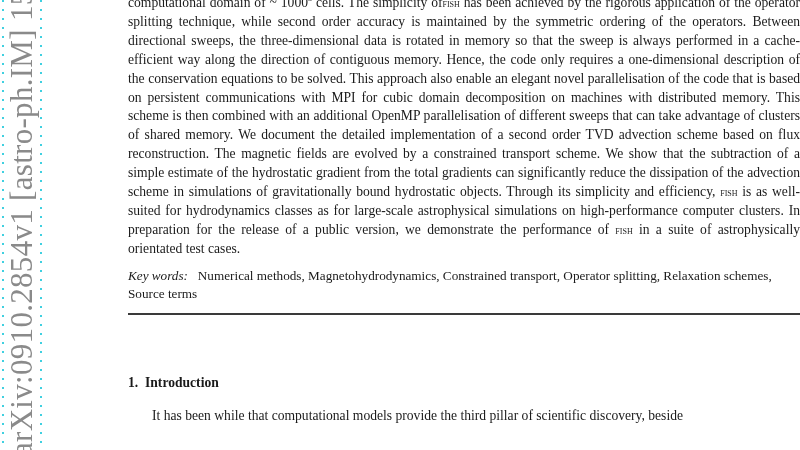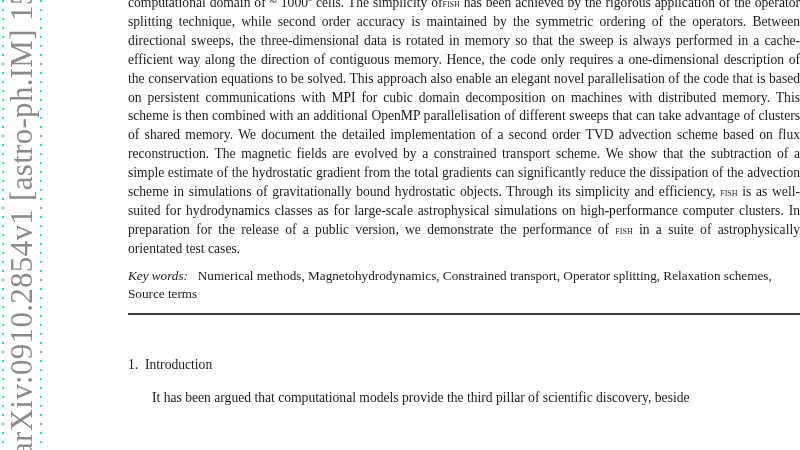--- a/index.html
+++ b/index.html
@@ -27,21 +27,21 @@
     position:absolute; left:128px; top:-6px; width:672px;
   }
   .abstract p {
     margin:0; font-size:13.6px; line-height:18.9px; text-align:justify;
   }
   .sc { font-variant:small-caps; font-size:12px; }
   sup { font-size:8px; line-height:0; }
   .meta { margin-top:8px; font-size:13.2px; line-height:18.2px; }
   .meta i { }
   .rule { margin-top:10px; height:2px; background:#3a3a3a; width:672px; }
-  .section-title { margin-top:42px; font-weight:normal; font-size:13.6px; }
+  .section-title { margin-top:60px; font-weight:bold; font-size:13.6px; }
   .intro { margin-top:16px; font-size:13.6px; text-indent:24px; text-align:justify; line-height:18px; }
 </style>
 </head>
 <body>
 
 <div class="stamp-wrap">
   <div class="dots-left"></div>
   <div class="dots-right"></div>
   <div class="stamp">arXiv:0910.2854v1  [astro-ph.IM]  15 Oct 2009</div>
 </div>
@@ -61,14 +61,14 @@
     </div>
   </div>
 
   <div class="rule"></div>
 
   <div class="section-title">
     <span>1.</span>&nbsp;
     <span>Introduction</span>
   </div>
 
-  <div class="intro">It has been argued that computational models provide the third pillar of scientific discovery, beside</div>
+  <div class="intro">It has been while that computational models provide the third pillar of scientific discovery, beside</div>
 </div>
 
 </body></html>

